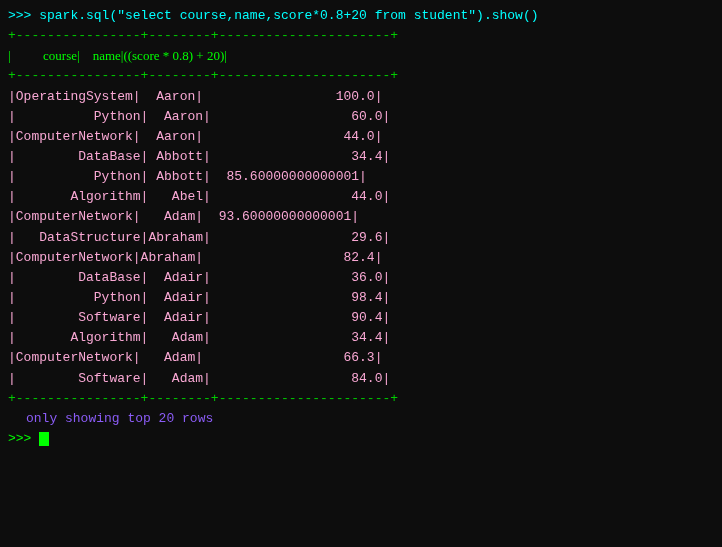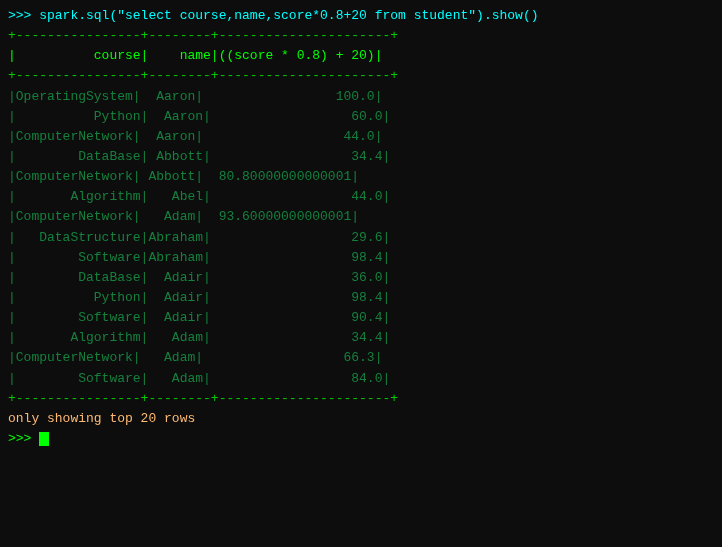--- a/index.html
+++ b/index.html
@@ -25,26 +25,28 @@
       color: #00ff00;
     }
     .line.command {
       color: #00ffff;
     }
     .line.separator {
       color: #00cc00;
     }
     .line.header {
       color: #00ff00;
+      font-family: Liberation Serif, serif;
     }
     .line.data {
-      color: #15803d;
+      color: #f9a8d4;
     }
     .line.footer {
-      color: #fdba74;
+      color: #8b5cf6;
+      margin-left: 18px;
     }
     .line.prompt {
       color: #00ff00;
     }
     .cursor {
       display: inline-block;
       width: 10px;
       height: 14px;
       background-color: #00ff00;
       vertical-align: text-bottom;
@@ -59,25 +61,25 @@
 
 <div class="terminal">
   <div class="line command">&gt;&gt;&gt; spark.sql("select course,name,score*0.8+20 from student").show()</div>
   <div class="line separator">+----------------+--------+----------------------+</div>
   <div class="line header">|          course|    name|((score * 0.8) + 20)|</div>
   <div class="line separator">+----------------+--------+----------------------+</div>
   <div class="line data">|OperatingSystem|  Aaron|                 100.0|</div>
   <div class="line data">|          Python|  Aaron|                  60.0|</div>
   <div class="line data">|ComputerNetwork|  Aaron|                  44.0|</div>
   <div class="line data">|        DataBase| Abbott|                  34.4|</div>
-  <div class="line data">|ComputerNetwork| Abbott|  80.80000000000001|</div>
+  <div class="line data">|          Python| Abbott|  85.60000000000001|</div>
   <div class="line data">|       Algorithm|   Abel|                  44.0|</div>
   <div class="line data">|ComputerNetwork|   Adam|  93.60000000000001|</div>
   <div class="line data">|   DataStructure|Abraham|                  29.6|</div>
-  <div class="line data">|        Software|Abraham|                  98.4|</div>
+  <div class="line data">|ComputerNetwork|Abraham|                  82.4|</div>
   <div class="line data">|        DataBase|  Adair|                  36.0|</div>
   <div class="line data">|          Python|  Adair|                  98.4|</div>
   <div class="line data">|        Software|  Adair|                  90.4|</div>
   <div class="line data">|       Algorithm|   Adam|                  34.4|</div>
   <div class="line data">|ComputerNetwork|   Adam|                  66.3|</div>
   <div class="line data">|        Software|   Adam|                  84.0|</div>
   <div class="line separator">+----------------+--------+----------------------+</div>
   <div class="line footer">only showing top 20 rows</div>
   <div class="line prompt"><span>&gt;&gt;&gt; </span><span class="cursor"></span></div>
 </div>

